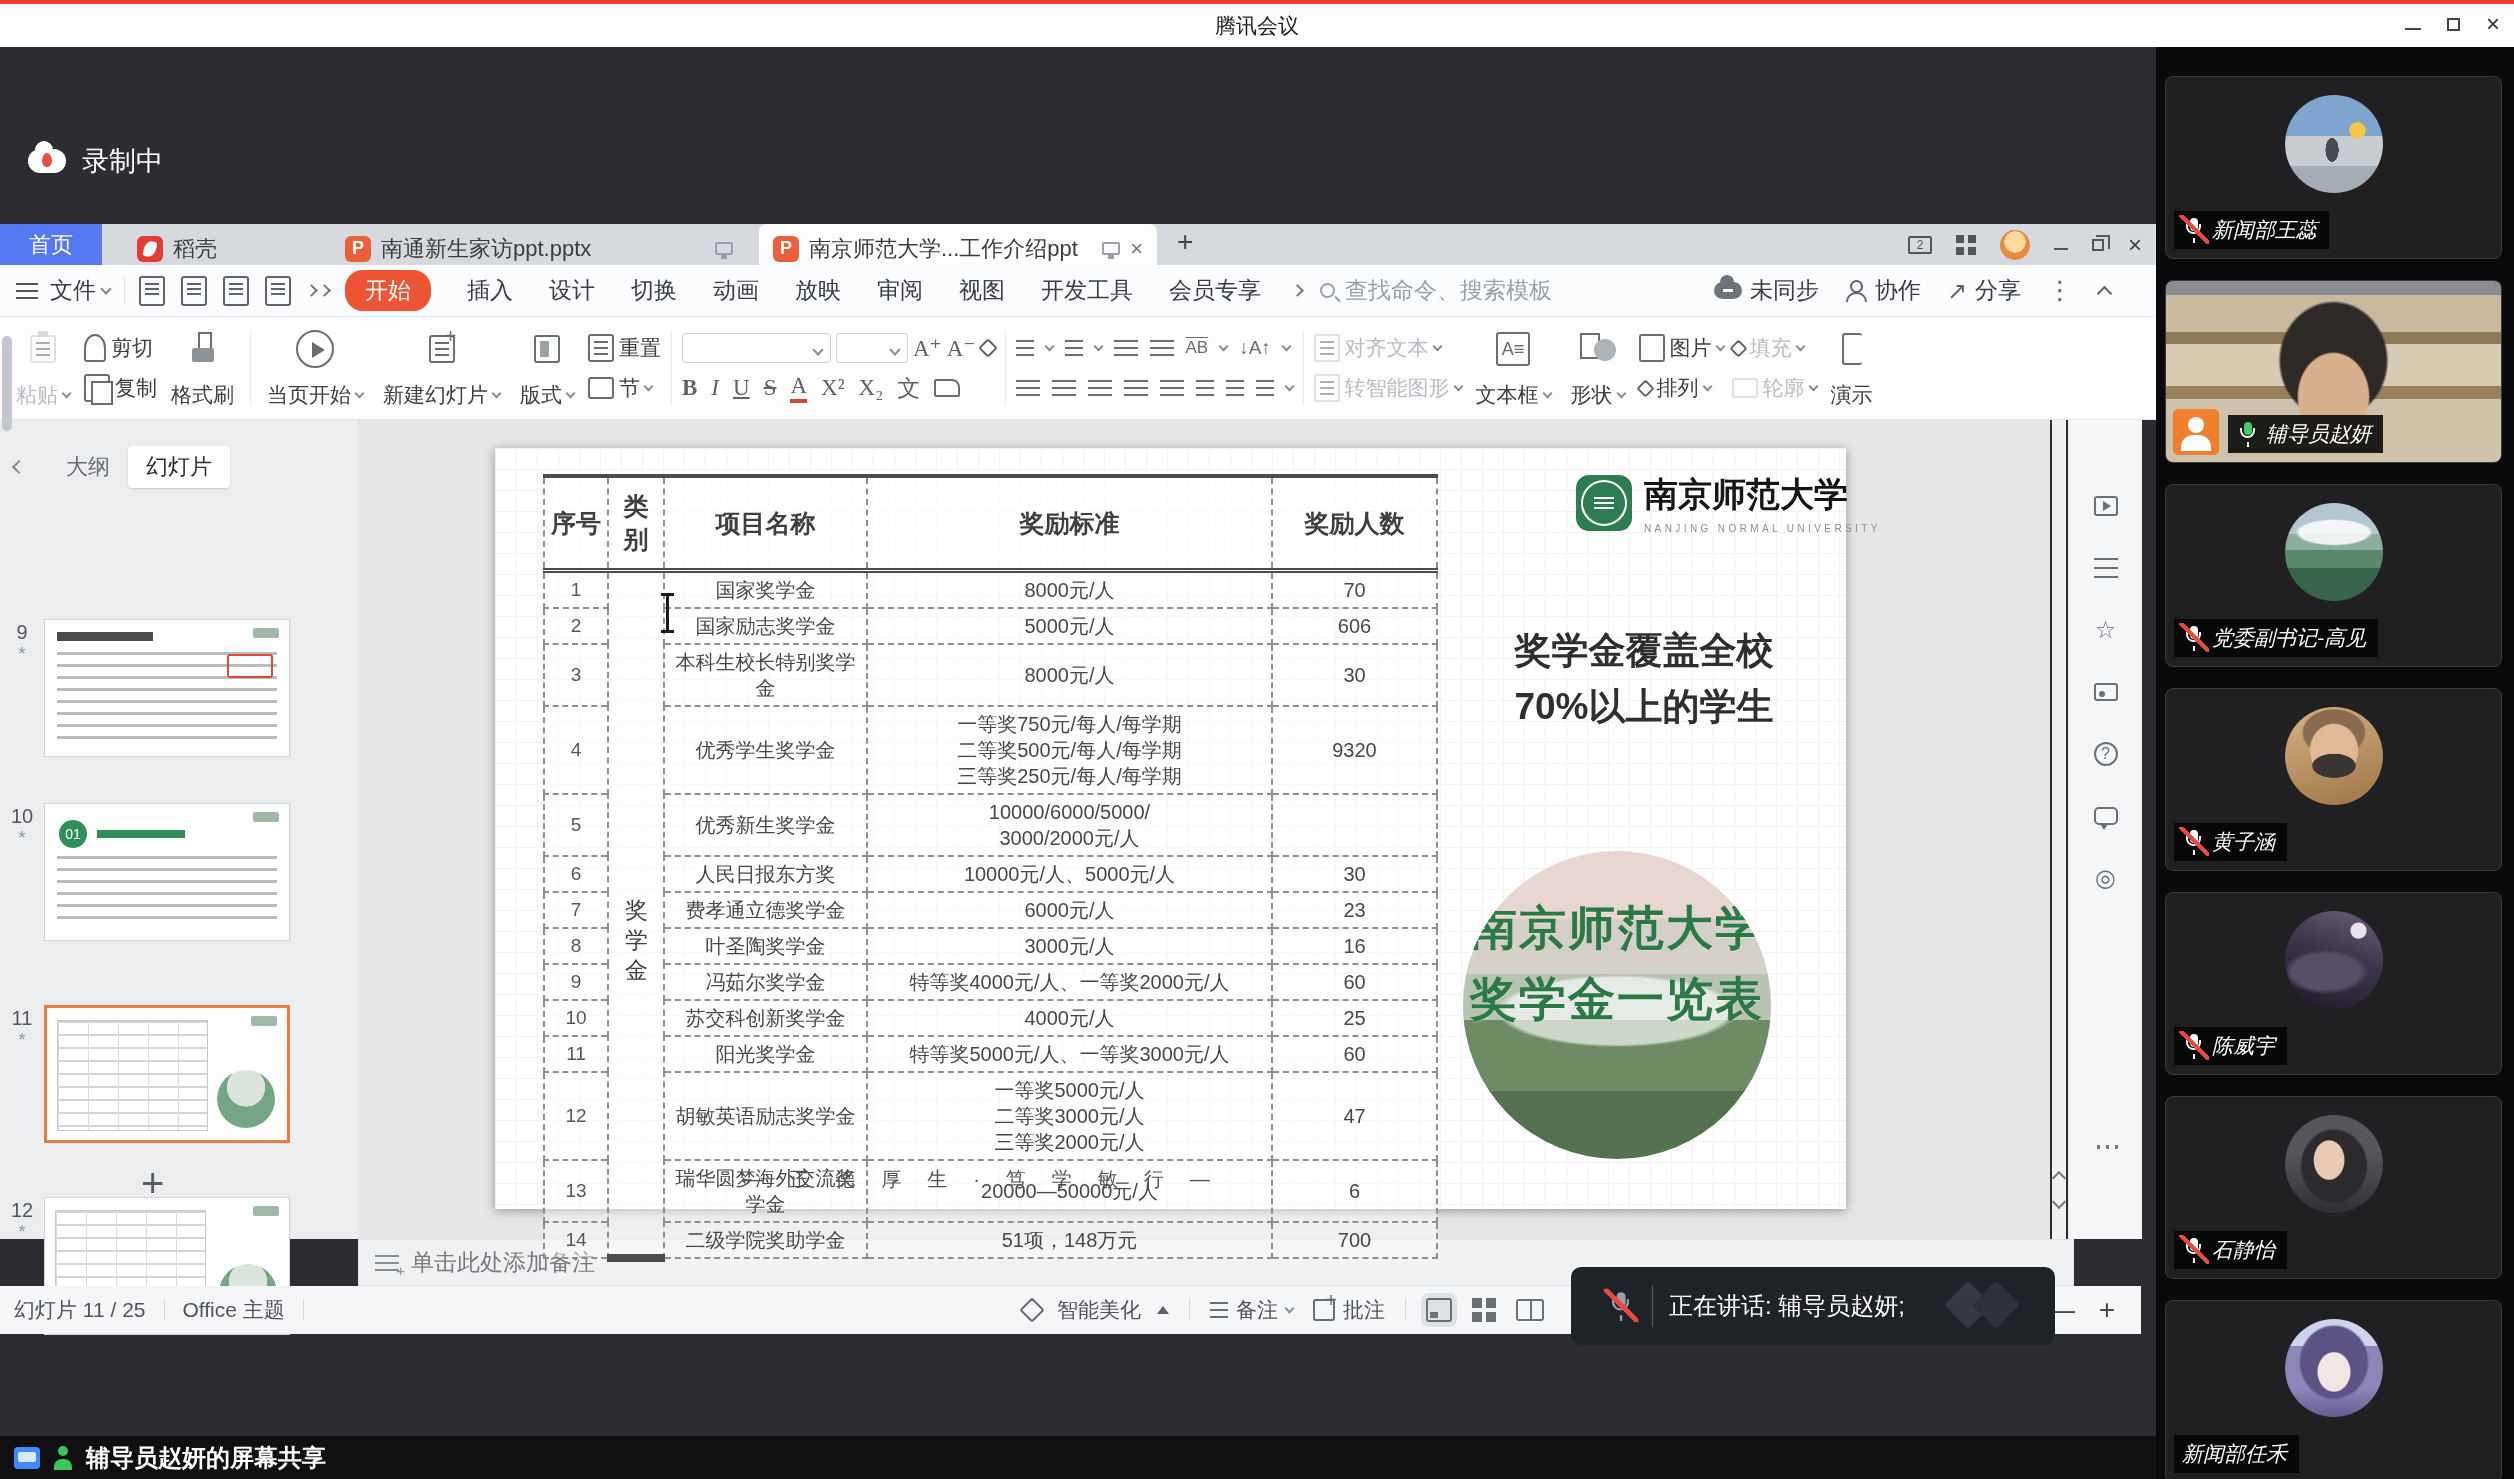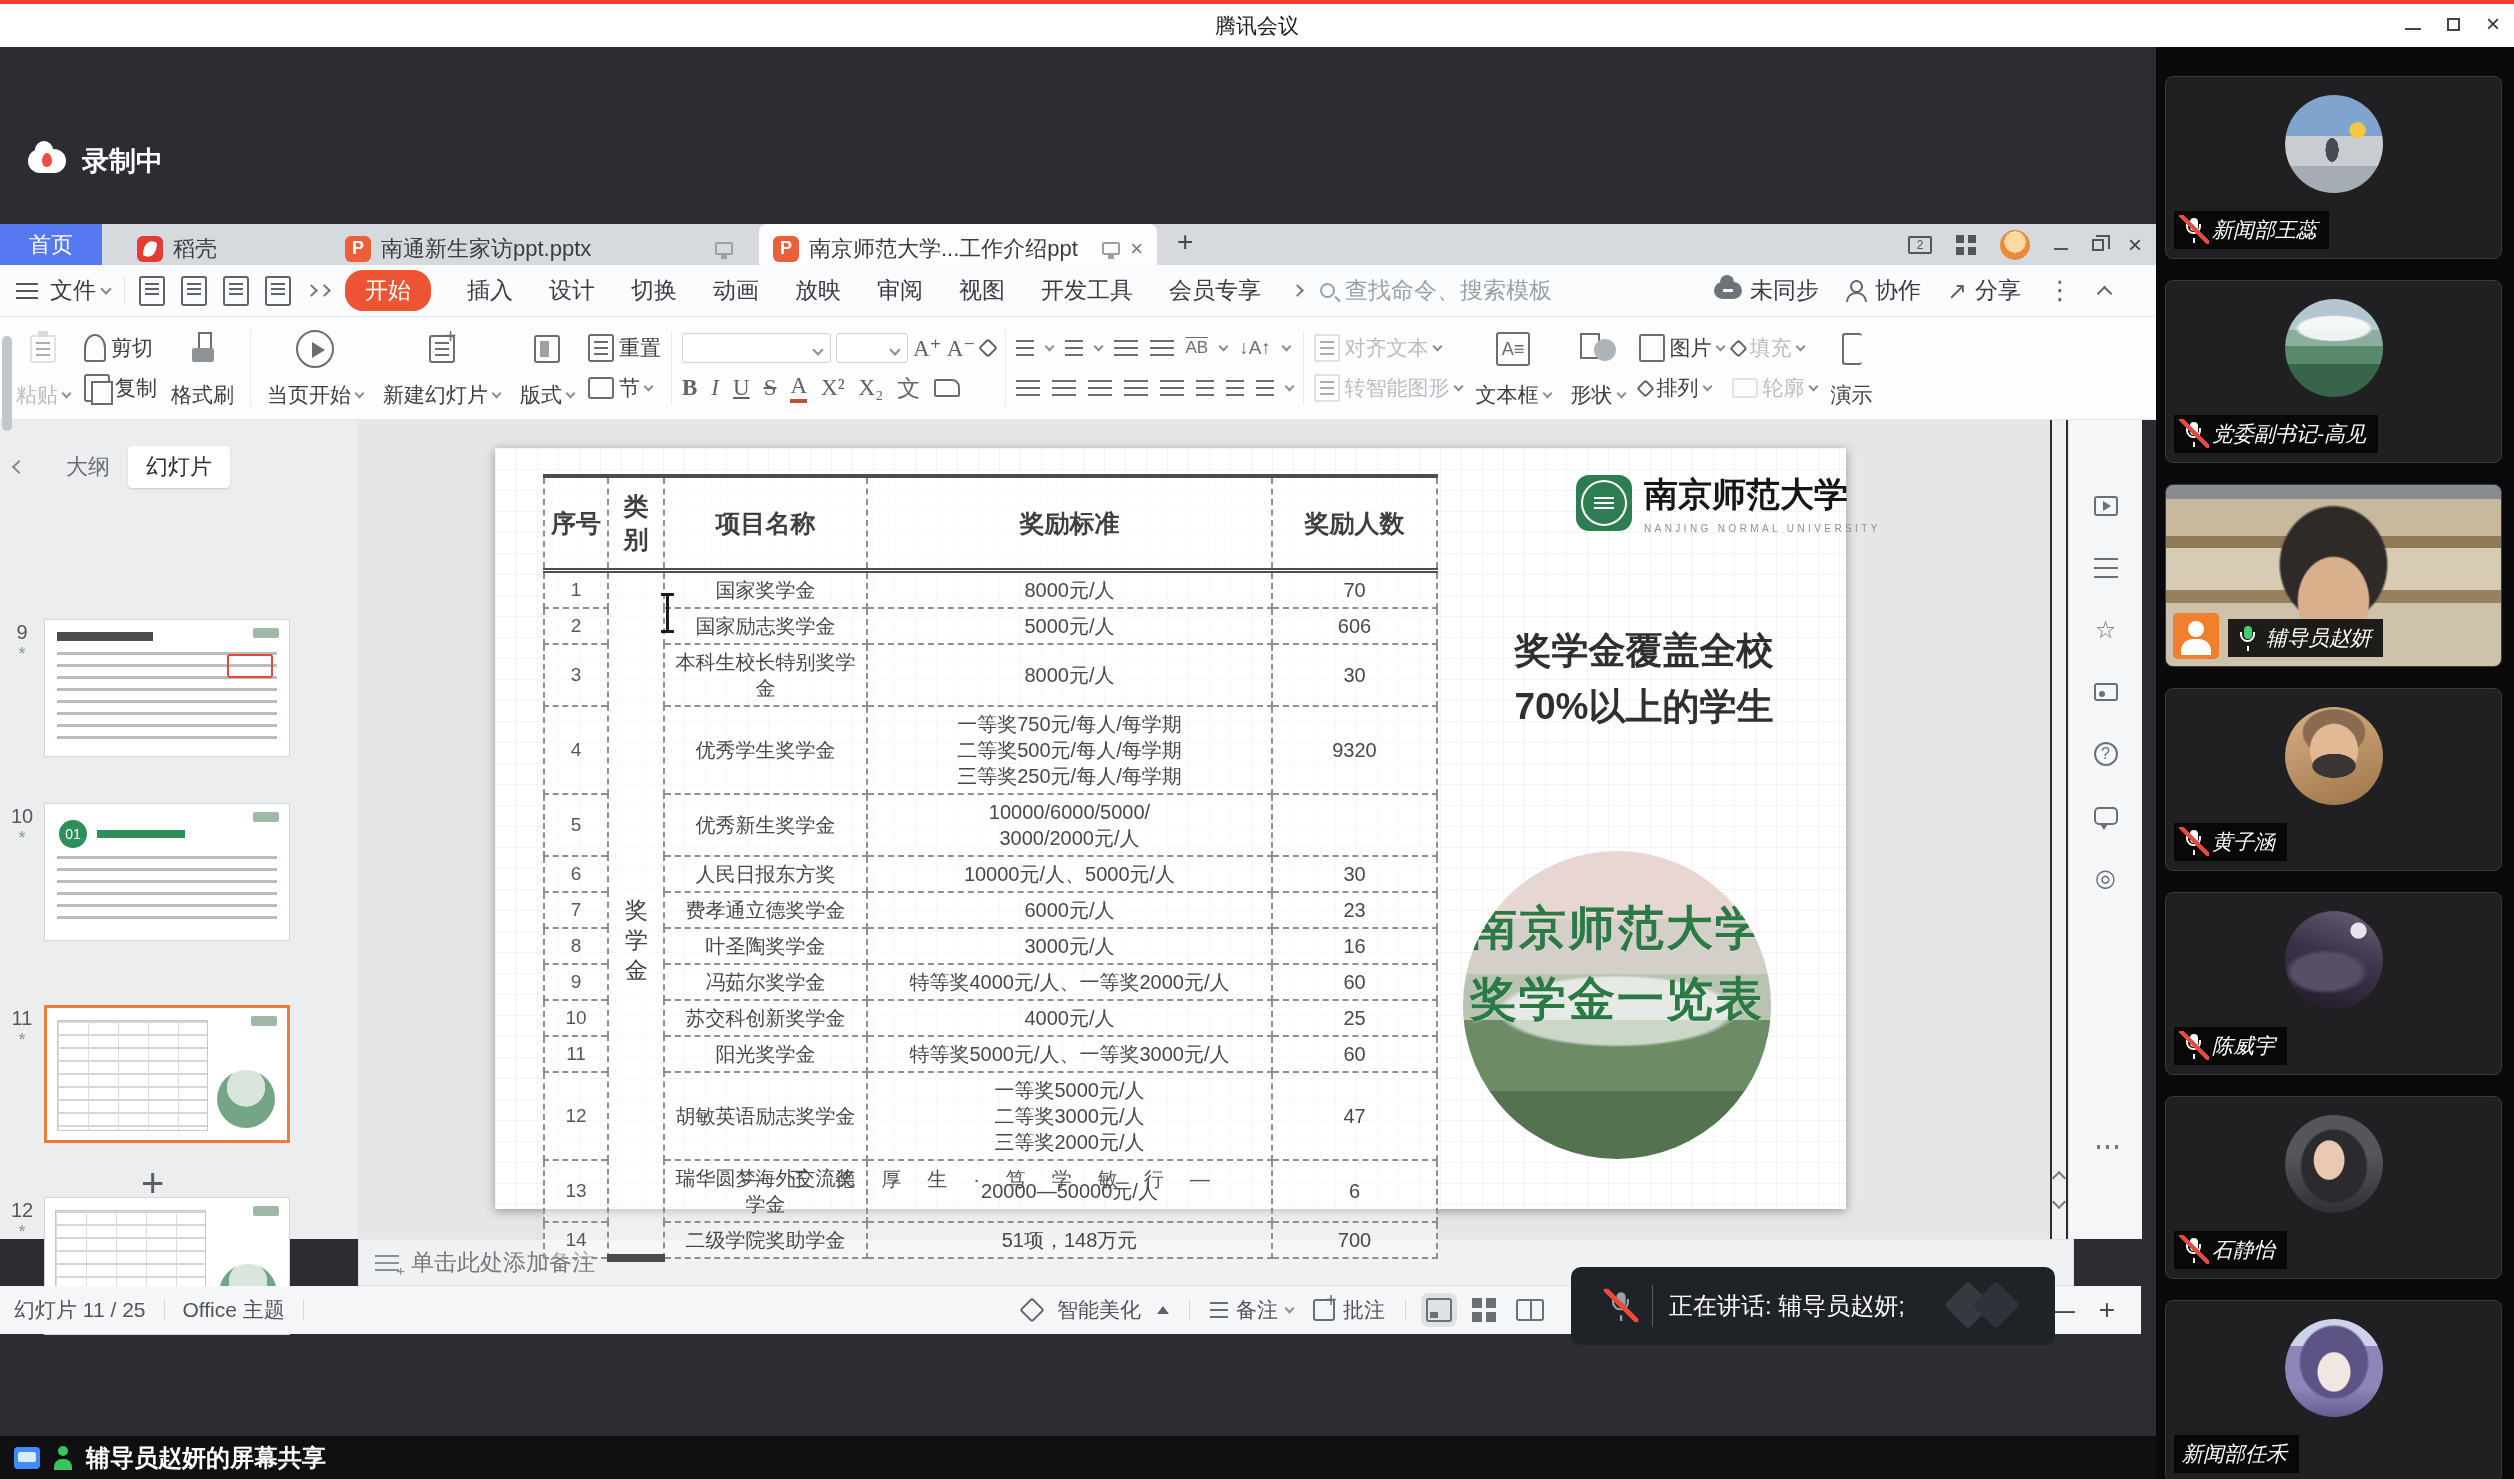--- a/index.html
+++ b/index.html
@@ -16,21 +16,21 @@
   .wclose { font-size:24px; color:#333; line-height:1; }
 
   
   .screen { position:absolute; top:47px; left:0; width:2156px; height:1433px; background:#2b2d31; }
 
   .recording { position:absolute; left:28px; top:96px; display:flex; align-items:center; gap:16px; }
   .cloud { position:relative; width:38px; height:24px; background:#fff; border-radius:12px; }
   .cloud::before { content:""; position:absolute; left:7px; top:-8px; width:18px; height:18px; background:#fff; border-radius:50%; }
   .cloud::after { content:""; position:absolute; left:14px; top:4px; width:10px; height:14px; background:#ef4b42;
     border-radius:50% 50% 48% 48%/58% 58% 42% 42%; }
-  .rec-label { color:#fff; font-size:27px;font-weight:bold; }
+  .rec-label { color:#fff; font-size:27px; }
 
   
   .tabbar { position:absolute; top:177px; left:0; width:2156px; height:41px; background:#d6d9dd; }
   .tab-home { position:absolute; left:0; top:0; width:102px; height:41px; background:#5679f1; color:#fff;
     font-size:22px; display:flex; align-items:center; justify-content:center; }
   .tab { position:absolute; top:0; height:49px; display:flex; align-items:center; gap:10px; font-size:22px; color:#3a3d40; padding:0 14px; }
   .tab-docer { left:123px; width:204px; }
   .docer-ic { width:26px; height:26px; background:#e23c33; border-radius:6px; position:relative; }
   .docer-ic::after { content:""; position:absolute; left:7px; top:5px; width:12px; height:16px; background:#fff;
     border-radius:60% 20% 60% 20%; transform:rotate(12deg); }
@@ -850,45 +850,45 @@
         <div class="avatar av1"></div>
         <div class="chip">
           <span class="mic muted">
             <b></b>
             <i></i>
             <u></u>
           </span>
           <span>新闻部王蕊</span>
         </div>
       </div>
-      <div class="tile">
-        <div class="avatar av3"></div>
-        <div class="chip">
-          <span class="mic muted">
-            <b></b>
-            <i></i>
-            <u></u>
-          </span>
-          <span>党委副书记-高见</span>
-        </div>
-      </div>
       <div class="tile video av2">
         <div class="presenter">
           <span class="pp"></span>
         </div>
         <div class="chip">
           <span class="mic live">
             <b></b>
             <i></i>
             <u></u>
           </span>
           <span>辅导员赵妍</span>
         </div>
       </div>
       <div class="tile">
+        <div class="avatar av3"></div>
+        <div class="chip">
+          <span class="mic muted">
+            <b></b>
+            <i></i>
+            <u></u>
+          </span>
+          <span>党委副书记-高见</span>
+        </div>
+      </div>
+      <div class="tile">
         <div class="avatar av4"></div>
         <div class="chip">
           <span class="mic muted">
             <b></b>
             <i></i>
             <u></u>
           </span>
           <span>黄子涵</span>
         </div>
       </div>

